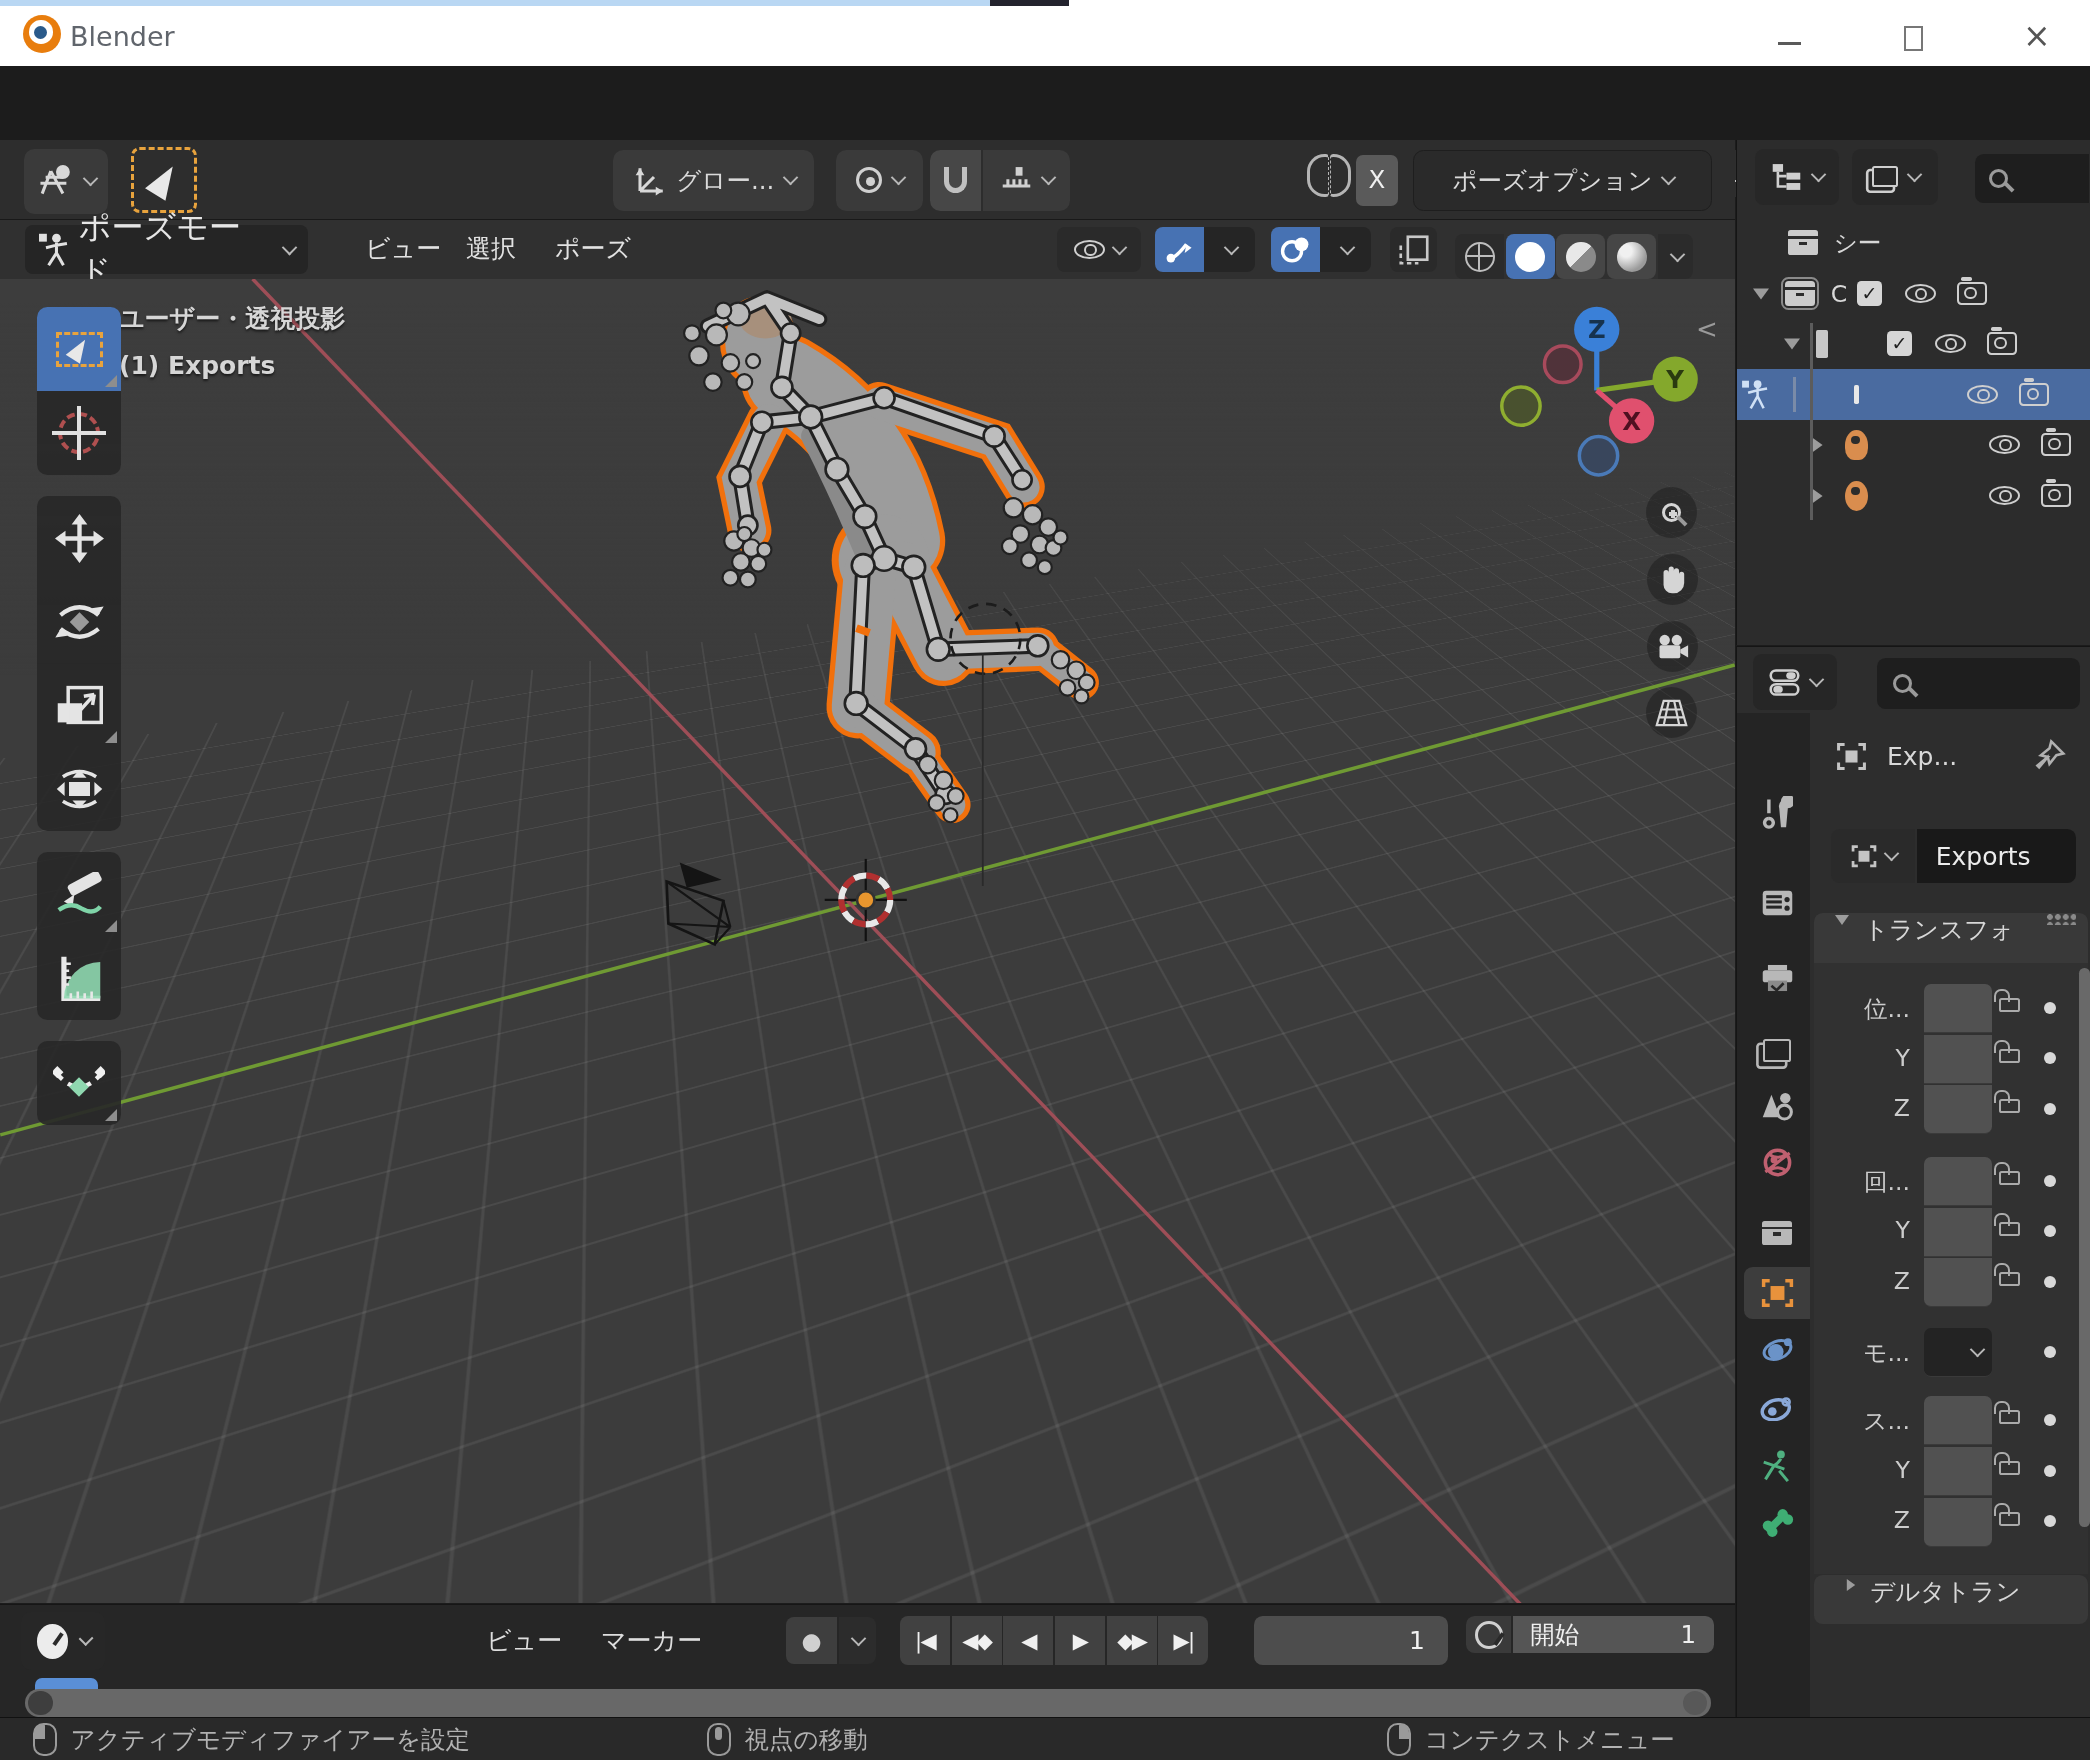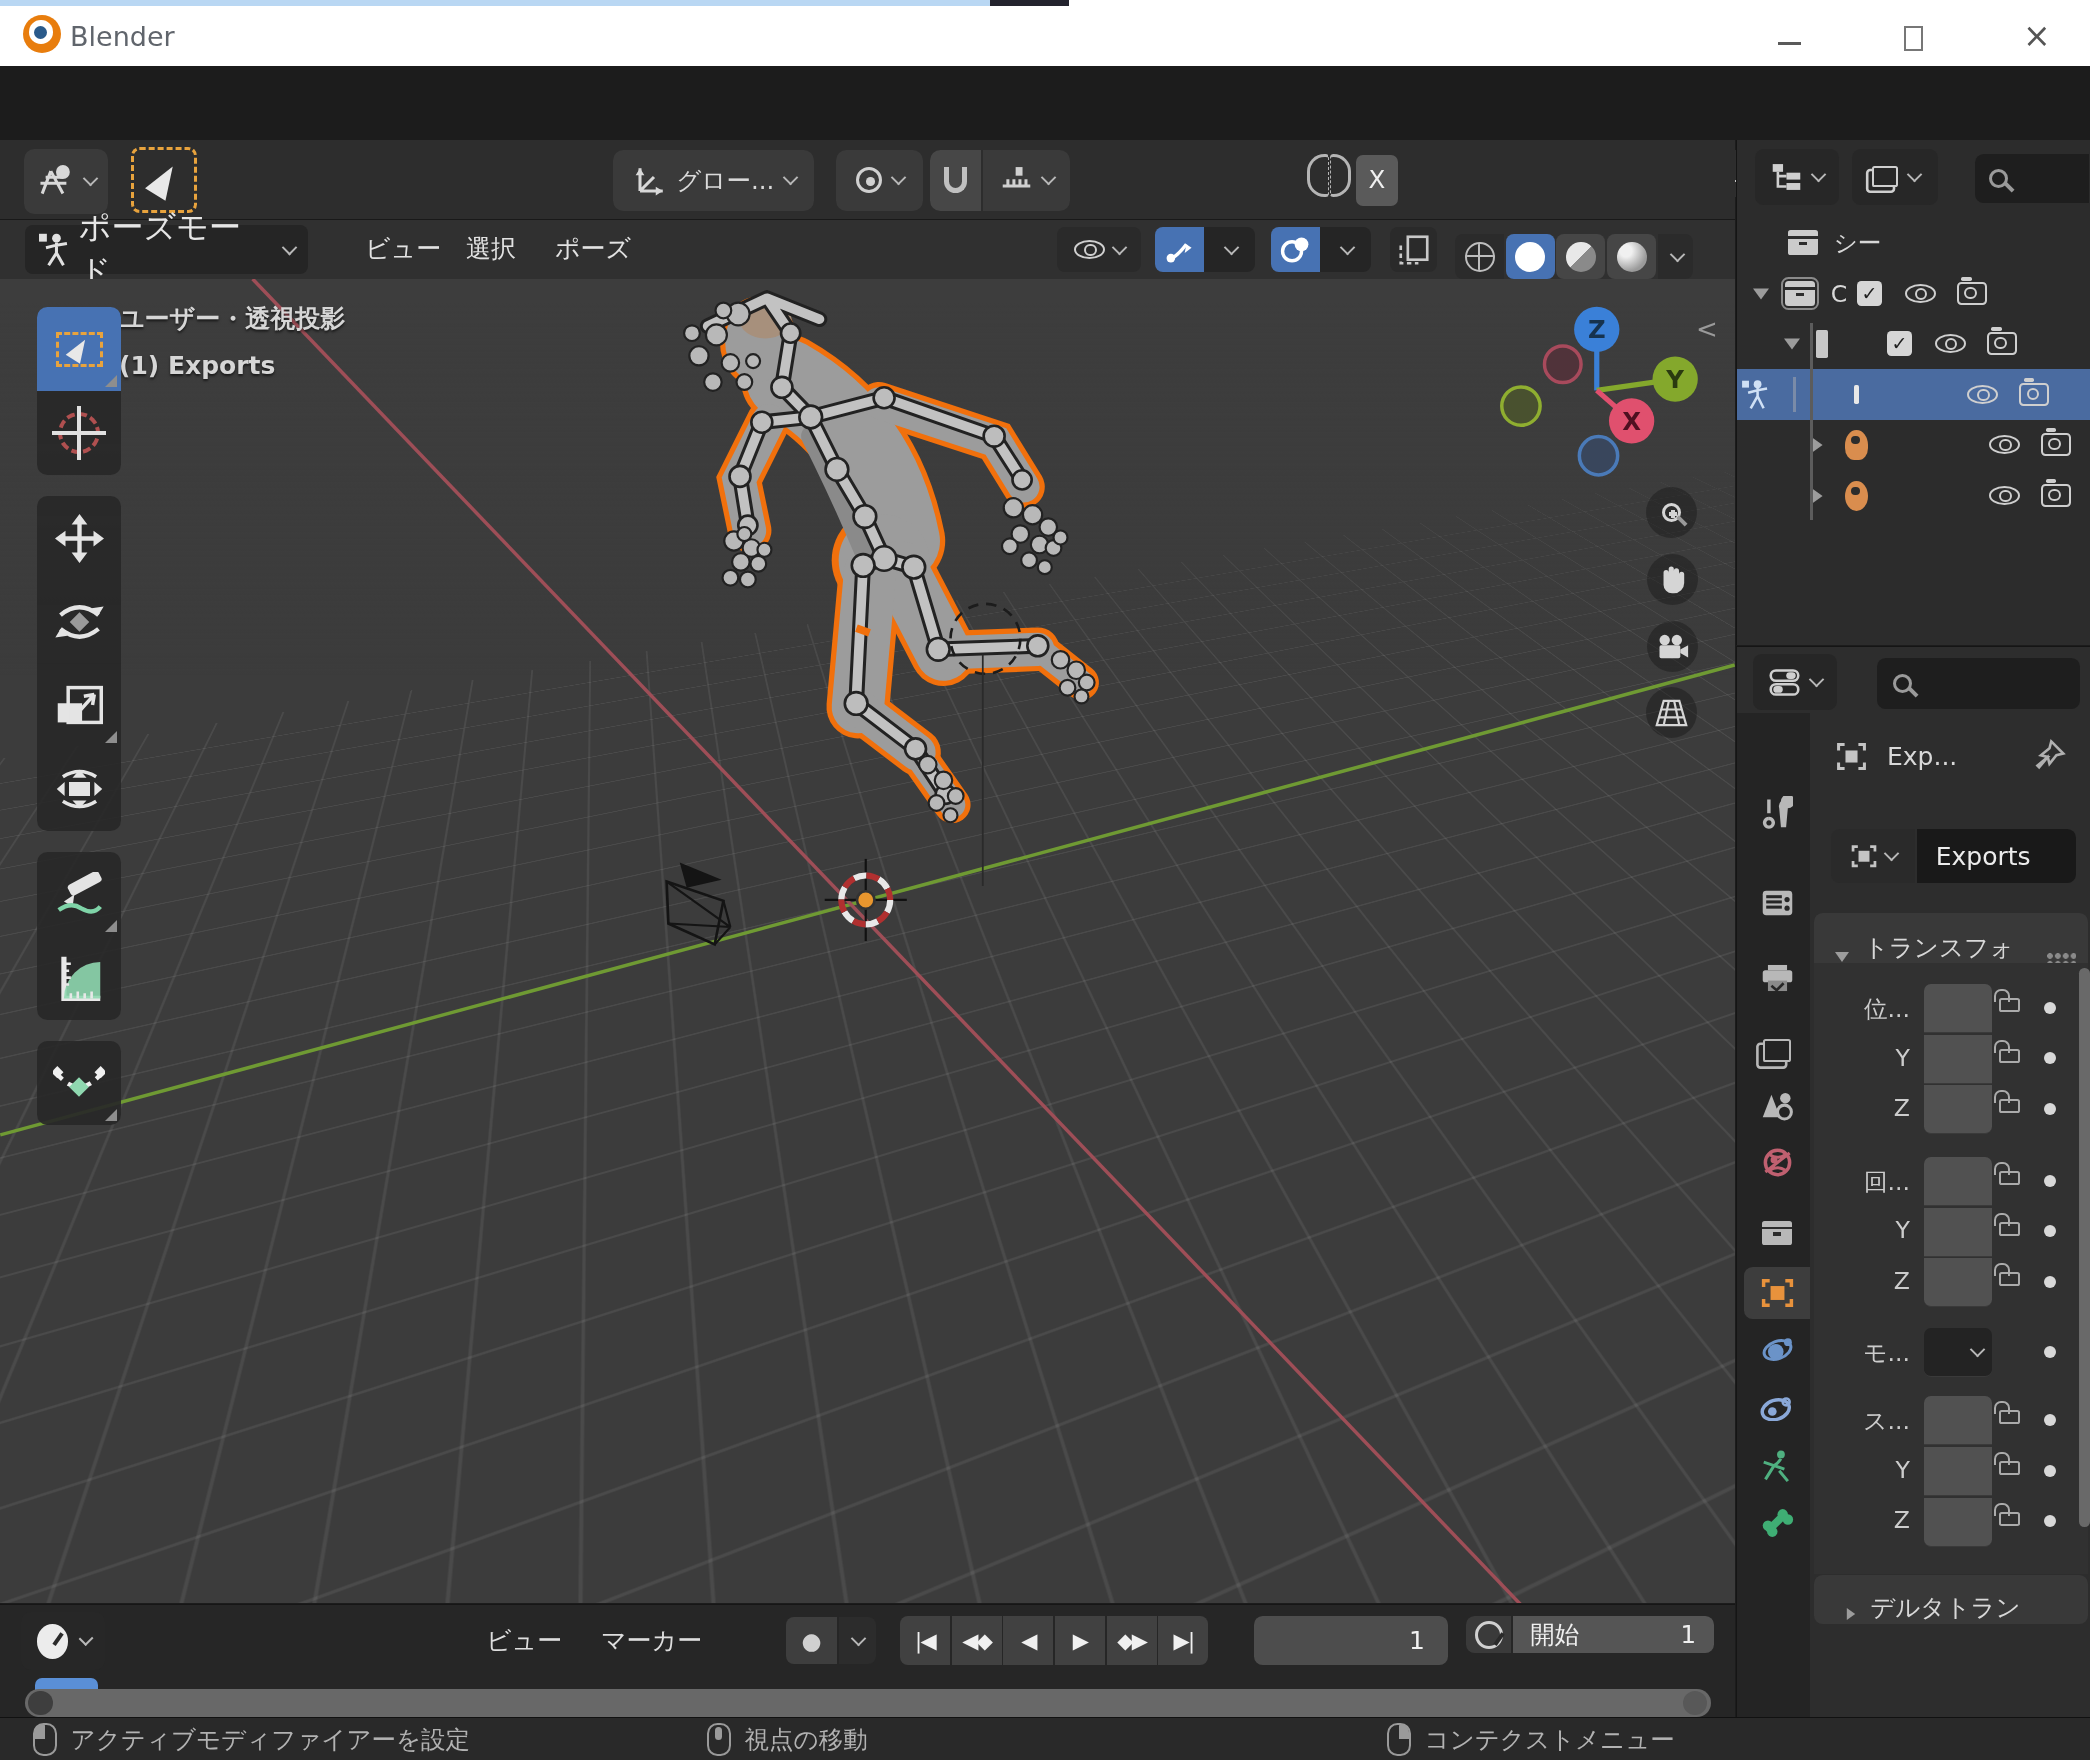--- a/index.html
+++ b/index.html
@@ -166,21 +166,21 @@
     align-items:center; justify-content:center; }
   .ptab.on { background:#3d3d3d; border-radius:8.7px 0 0 8.7px; }
   .pfield { background:#515151; border-bottom:1.7px solid #3a3a3a; width:68px; height:49px; position:absolute; left:187px; }
   .plabel { position:absolute; width:105px; text-align:right; font-size:23.6px; color:#cccccc; left:68px; }
   .lockico { position:absolute; left:262px; width:21px; height:14px; border:2.6px solid #ababab;
     border-radius:2.6px; }
   .lockico::before { content:''; position:absolute; left:-7px; top:-11.4px; width:12.2px; height:11.4px;
     border:2.6px solid #ababab; border-bottom:none; border-radius:7px 7px 0 0; }
   .animdot { position:absolute; left:307px; width:12.2px; height:12.2px; background:#d8d8d8; border-radius:50%; }
   .panelhdr { left:77px; width:274px; position:absolute; background:#393939; display:flex;
-    align-items:flex-end; gap:12.2px; padding:0 0 0 17.5px; color:#d8d8d8; font-size:24.5px; }
+    align-items:flex-start; gap:12.2px; padding:0 0 0 17.5px; color:#d8d8d8; font-size:24.5px; }
   .grip { margin-left:auto; margin-right:12.2px; width:30px; height:12.2px;
     background-image:radial-gradient(#8a8a8a 2.6px, transparent 3.1px); background-size:7.9px 7.9px; }
 
   
   #statusbar { left:0; top:1717px; width:2090px; height:44px; background:#292929;
     border-top:1.7px solid #111; display:flex; align-items:center; }
   .hint { display:flex; align-items:center; gap:14px; font-size:24.5px; color:#b2b2b2; position:absolute; }
   .mouse { width:23.6px; height:33px; border:2.6px solid #9a9a9a; border-radius:10.5px; position:relative; flex:none; }
   .mouse.ml::before { content:''; position:absolute; left:-0.9px; top:-0.9px; width:10.5px; height:15px;
     background:#9a9a9a; border-radius:8.7px 1.7px 0 0; }
@@ -299,20 +299,24 @@
     <div class="ts-btn abs" style="left:983px;top:9.6px;width:87px;height:61px;border-radius:0 10.5px 10.5px 0">
       <svg width="31" height="30" viewBox="0 0 36 34">
         <path d="M2 24 H34 M8 24 V16 M15 24 V16 M22 24 V16 M29 24 V16" stroke="#d0d0d0" stroke-width="3.5"></path>
         <rect x="17" y="2" width="8" height="10" fill="#d0d0d0"></rect>
       </svg>
       <span class="chev"></span>
     </div>
 
     <div class="butterfly" style="top:10.5px"></div>
     <div class="xtoggle abs" style="top:15px">X</div>
+    <div class="ts-btn abs" style="left:1413px;top:9.6px;width:299px;height:61px;background:#2a2a2a;border:1.7px solid #1e1e1e">
+      <span class="ts-text">ポーズオプション</span>
+      <span class="chev"></span>
+    </div>
   </div>
 
   <div id="vheader" class="abs">
     <div class="vh-widget abs" style="left:24.5px;width:283px">
       <svg width="30" height="35" viewBox="0 0 34 40">
         <rect x="0" y="2" width="9" height="9" fill="#e0e0e0"></rect>
         <circle cx="20" cy="7" r="5" fill="#e0e0e0"></circle>
         <path d="M20 12 V24 M20 15 L8 18 M20 15 L32 13 M20 24 L11 38 M20 24 L28 38" stroke="#e0e0e0" stroke-width="3.5" fill="none"></path>
       </svg>
       <span style="font-size:32px;color:#e6e6e6">ポーズモード</span>

